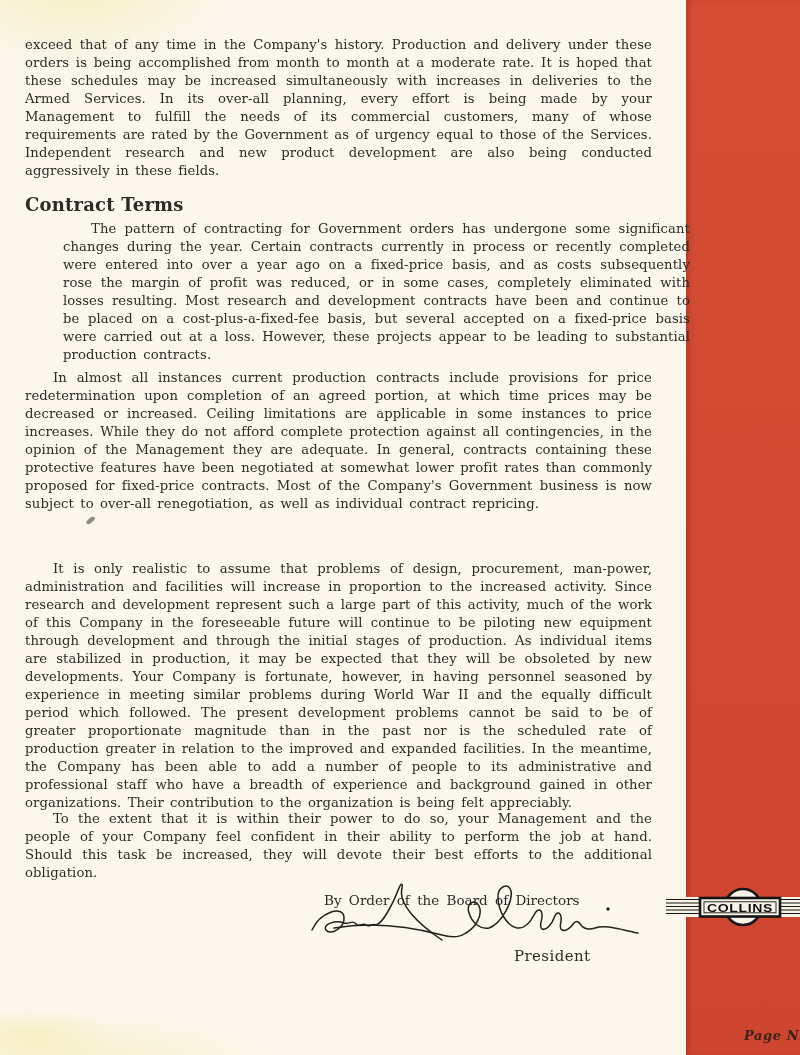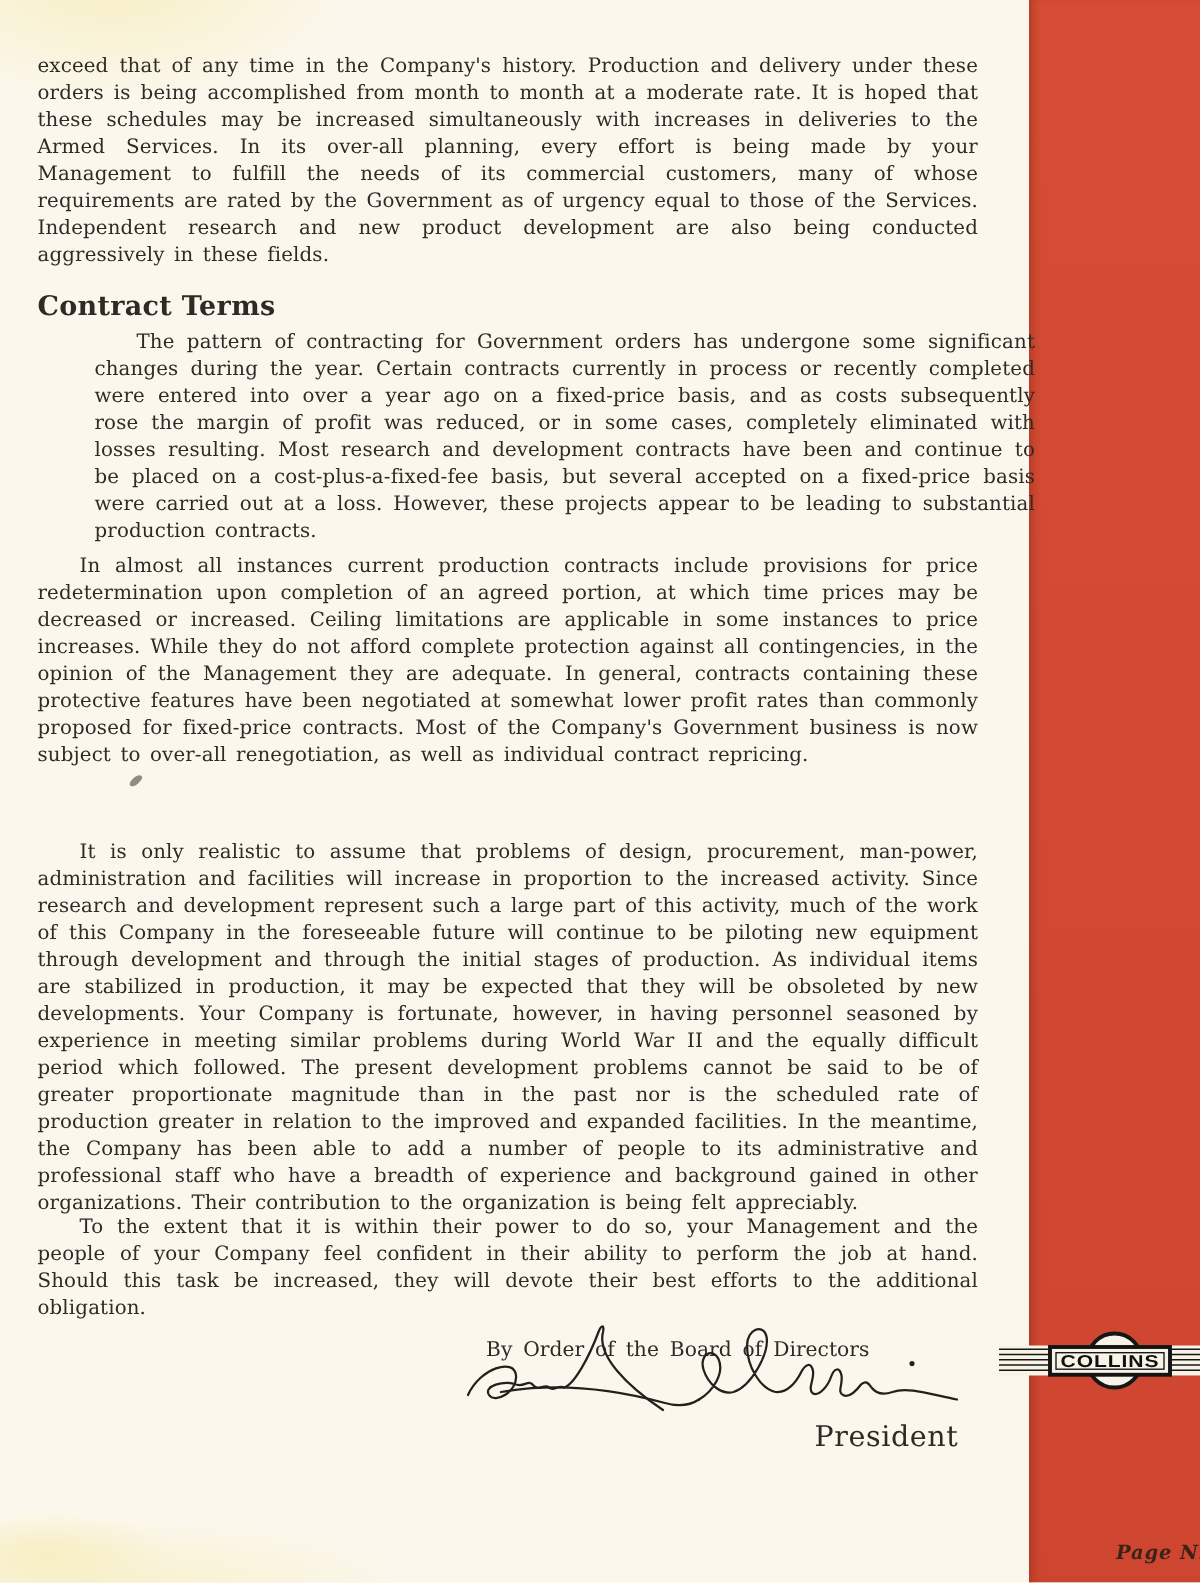--- a/index.html
+++ b/index.html
@@ -15,21 +15,21 @@
           background:linear-gradient(180deg,#d54d34 0%,#d24a32 40%,#ce4630 100%);
           box-shadow:inset 5px 0 7px -4px rgba(110,25,10,.45);}
   .text-col{position:absolute;left:25px;top:0;width:627px;height:751px;color:var(--ink,#2e2b27);}
   .para{position:absolute;left:0;width:627px;margin:0;font-size:13.2px;line-height:18px;
         text-align:justify;word-spacing:2px;letter-spacing:.1px;}
   .para.indent{text-indent:28px;}
   .heading{position:absolute;left:0;margin:0;font-size:18px;font-weight:bold;letter-spacing:.2px;text-align:right;}
   .p1{top:36px;}  .heading{top:194px;}  .p2{top:220px;margin-left:38px;}  .p3{top:369px;}
   .p4{top:560px;} .p5{top:810px;}
   .byorder{position:absolute;left:324px;top:859px;font-size:13.5px;word-spacing:3px;color:var(--ink,#2e2b27);margin-top:33px;}
-  .president{position:absolute;left:543px;top:947px;font-size:19px;letter-spacing:.4px;color:var(--ink,#2e2b27);}
+  .president{position:absolute;left:514px;top:947px;font-size:15px;letter-spacing:.4px;color:var(--ink,#2e2b27);}
   .signature{position:absolute;left:290px;top:878px;}
   .logo{position:absolute;left:666px;top:886px;}
   .pagenum{position:absolute;left:744px;top:1028px;font-size:13px;font-style:italic;font-weight:bold;
            letter-spacing:.6px;color:#3a241a;white-space:nowrap;}
   .speck{position:absolute;left:88px;top:516px;width:5px;height:9px;border-radius:60% 40% 50% 50%;
          background:rgba(60,50,45,.55);transform:rotate(24deg) skewX(-18deg);}
 </style>
 </head>
 <body>
 

